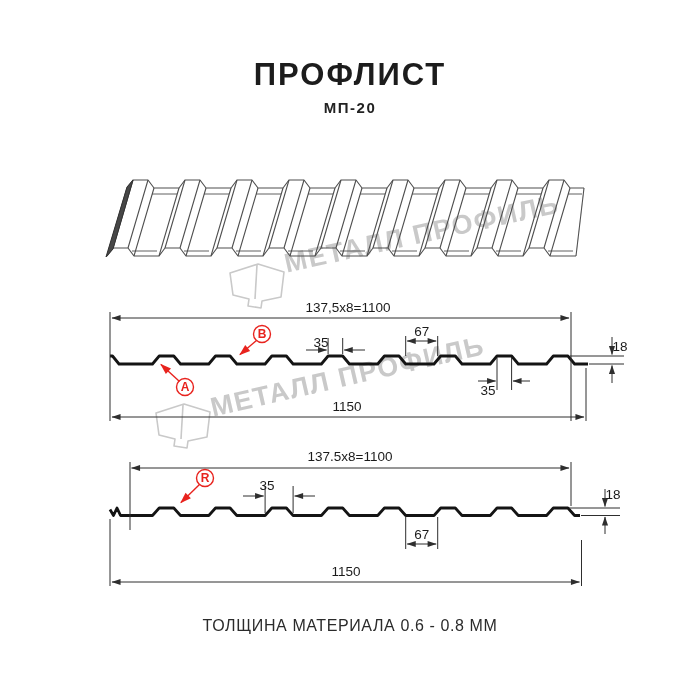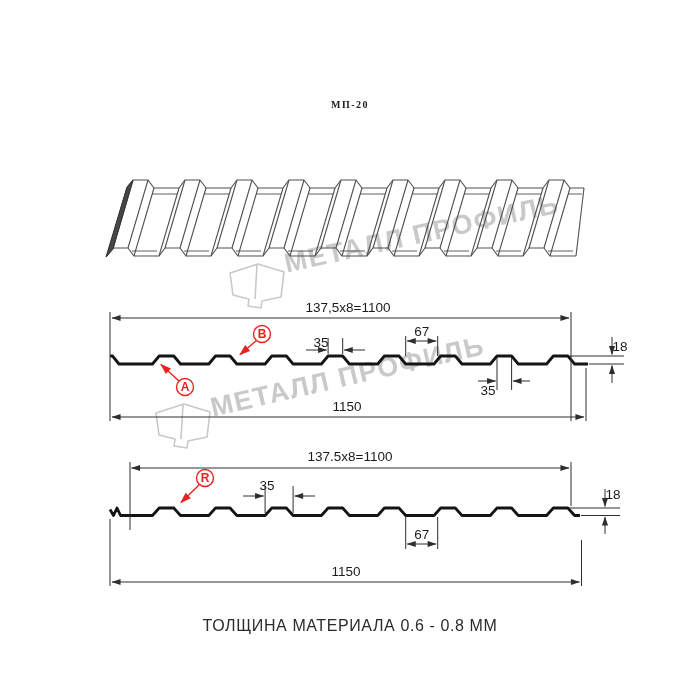--- a/index.html
+++ b/index.html
@@ -1,21 +1,21 @@
 <!DOCTYPE html>
 <html><head>
 <meta charset="utf-8">
 <style>
   html,body{margin:0;padding:0;background:#fff;}
   #page{position:relative;width:700px;height:700px;background:#ffffff;overflow:hidden;
         font-family:"Liberation Sans", sans-serif;}
   .title{position:absolute;left:0;top:57px;width:700px;text-align:center;
          font-size:31px;font-weight:bold;letter-spacing:2px;color:#1c1c1c;}
   .subtitle{position:absolute;left:0;top:99px;width:700px;text-align:center;
-         font-size:10px;font-weight:600;letter-spacing:1.5px;color:#222;font-family:Liberation Serif, serif;}
+         font-size:15px;font-weight:600;letter-spacing:1.5px;color:#222;}
   .footer-note{position:absolute;left:0;top:617px;width:700px;text-align:center;
          font-size:16px;font-weight:500;letter-spacing:0.6px;color:#2b2b2b;}
   .wm{position:absolute;color:#c9c9c9;font-weight:bold;font-size:27px;letter-spacing:1.5px;
       white-space:nowrap;transform-origin:0 50%;z-index:1;}
   .wm1{left:285px;top:249px;transform:rotate(-12.5deg);}
   .wm2{left:211px;top:393px;transform:rotate(-13deg);}
   .wm-logo{position:absolute;z-index:1;}
   svg.layer{position:absolute;left:0;top:0;z-index:2;}
   .thick{stroke:#141414;stroke-width:2.8;fill:none;stroke-linejoin:round;}
   .thin{stroke:#2e2e2e;stroke-width:1;fill:none;}
@@ -23,20 +23,21 @@
   .dimtext{font-family:"Liberation Sans", sans-serif;font-size:13.5px;fill:#1b1b1b;}
   .red{stroke:#e8231e;fill:none;stroke-width:1.4;}
   .redtext{font-family:"Liberation Sans", sans-serif;font-size:12px;font-weight:bold;fill:#e8231e;}
   .lgray{stroke:#c9c9c9;stroke-width:1.6;fill:none;stroke-linejoin:round;}
 </style>
 </head>
 <body>
 
 <div id="page">
 
+  <div class="title">ПРОФЛИСТ</div>
   <div class="subtitle">МП-20</div>
 
   <svg class="wm-logo" style="left:226px;top:260px;" width="64" height="52" viewBox="0 0 64 52">
     <path class="lgray" d="M4,13 L32,4 L58,12 L55,37 L36,41 L35,48 L22,46 L23,39 L7,35 Z"></path>
     <path class="lgray" d="M31,5 L29,39"></path>
   </svg>
   <div class="wm wm1">МЕТАЛЛ ПРОФИЛЬ</div>
 
   <svg class="wm-logo" style="left:152px;top:400px;" width="64" height="52" viewBox="0 0 64 52">
     <path class="lgray" d="M4,13 L32,4 L58,12 L55,37 L36,41 L35,48 L22,46 L23,39 L7,35 Z"></path>

